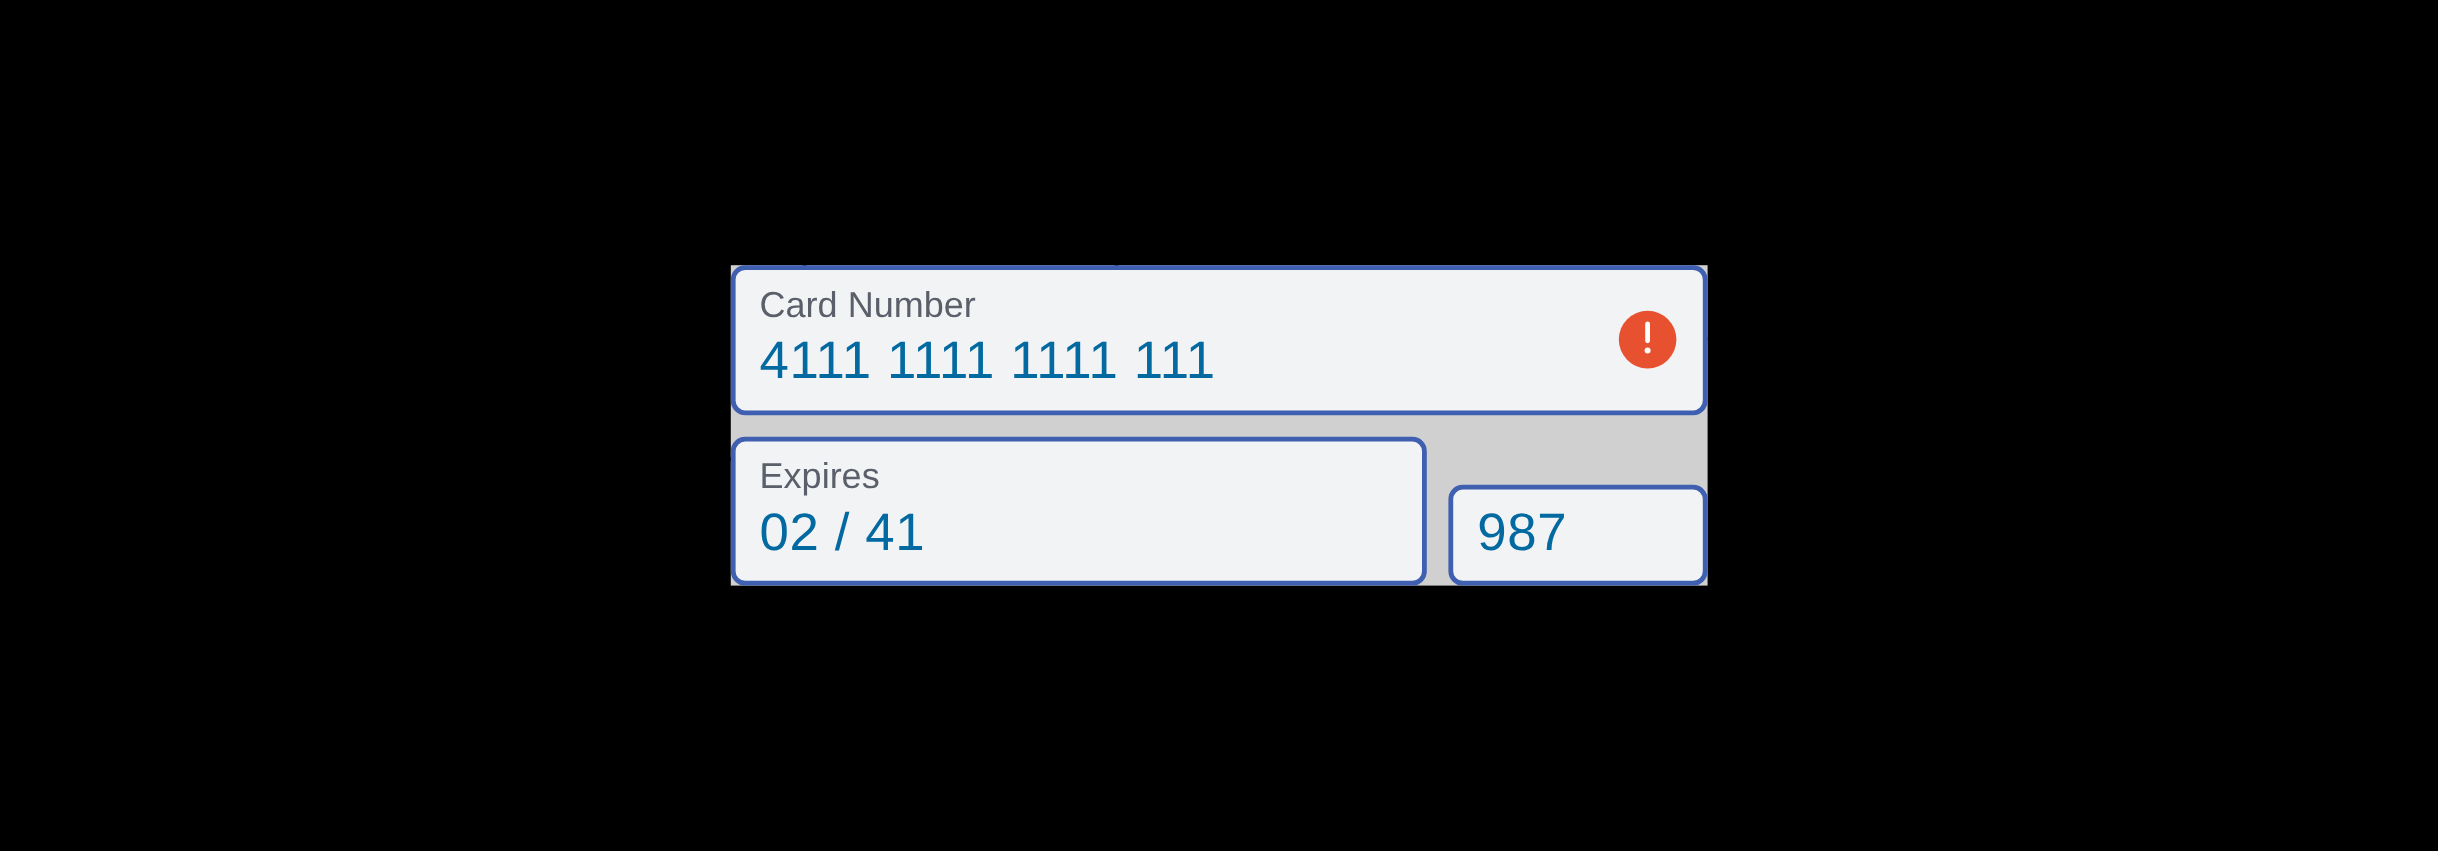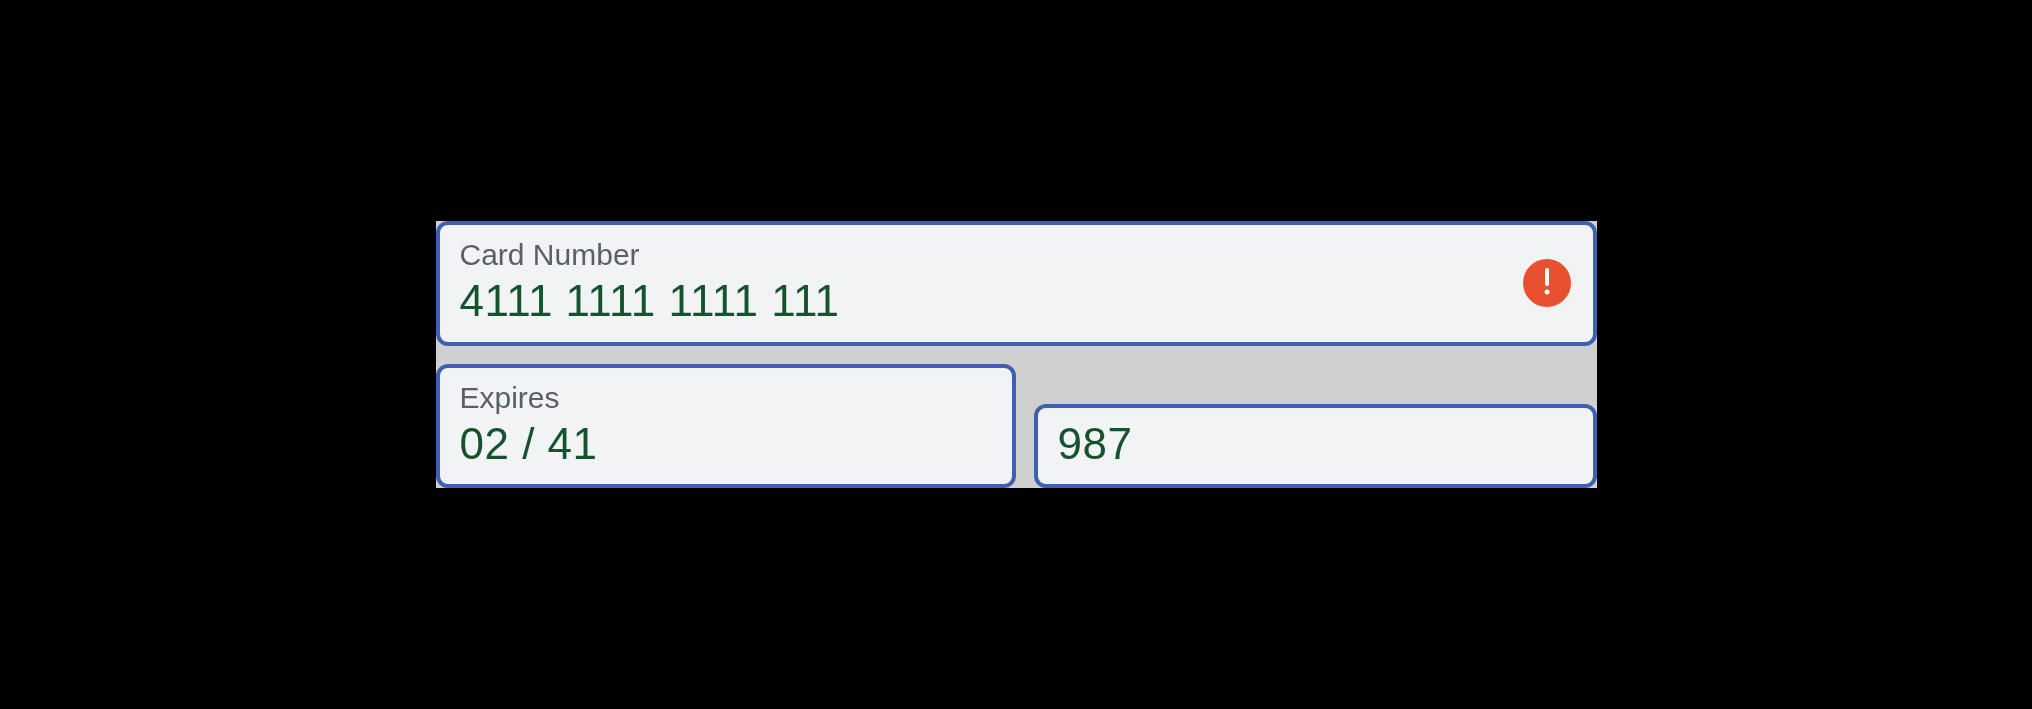--- a/index.html
+++ b/index.html
@@ -10,39 +10,39 @@
     body {
       background: #000;
       width: 2032px;
       height: 709px;
       font-family: -apple-system, BlinkMacSystemFont, "Segoe UI", Helvetica, Arial, sans-serif;
       display: flex;
       align-items: center;
       justify-content: center;
     }
     .card-form {
-      width: 1161px;
+      width: 814px;
       background: #d0d0d0;
       position: relative;
     }
     .field {
       background: #f2f3f5;
       border: 4px solid #3f5fb0;
       border-radius: 12px;
       padding: 12px 20px 16px 20px;
       position: relative;
     }
     .field-label {
       color: #5a5f6a;
       font-size: 30px;
       line-height: 1.2;
       margin-bottom: 4px;
     }
     .field-value {
-      color: #14532d;
+      color: #0369a1;
       font-size: 44px;
       line-height: 1.1;
       letter-spacing: 0.5px;
     }
     .top-row {
       margin-bottom: 18px;
     }
     .bottom-row {
       display: flex;
       gap: 18px;

